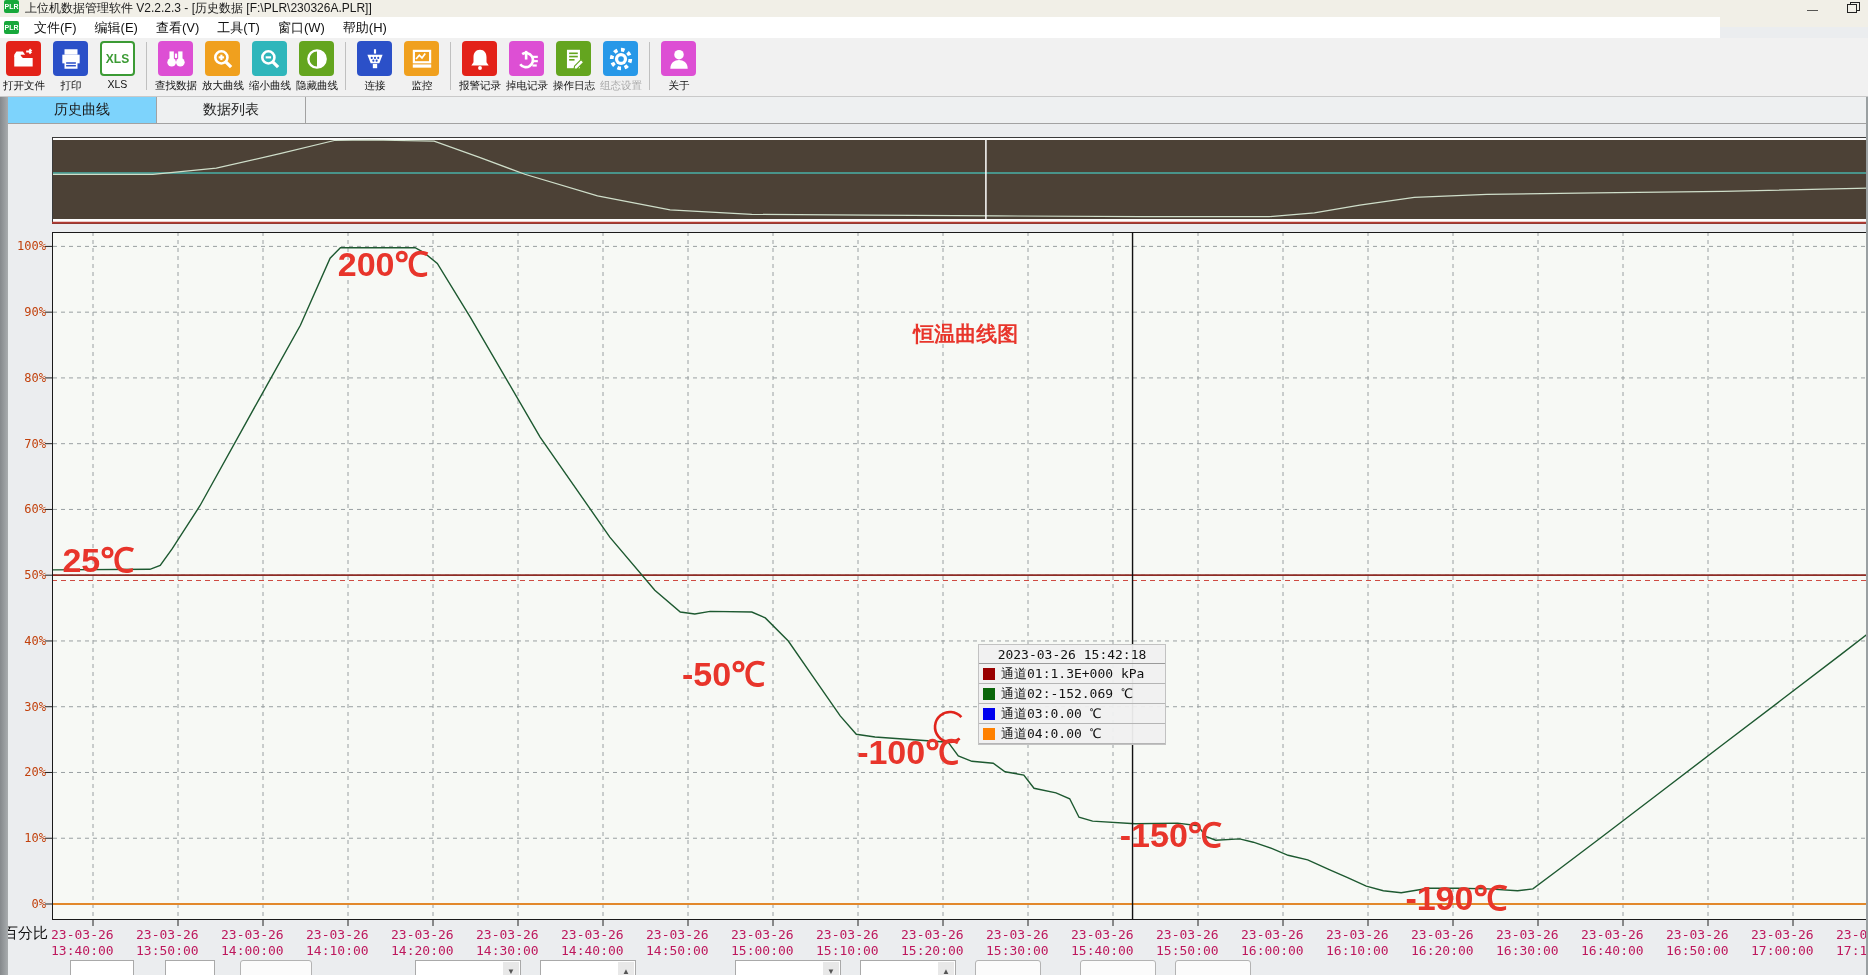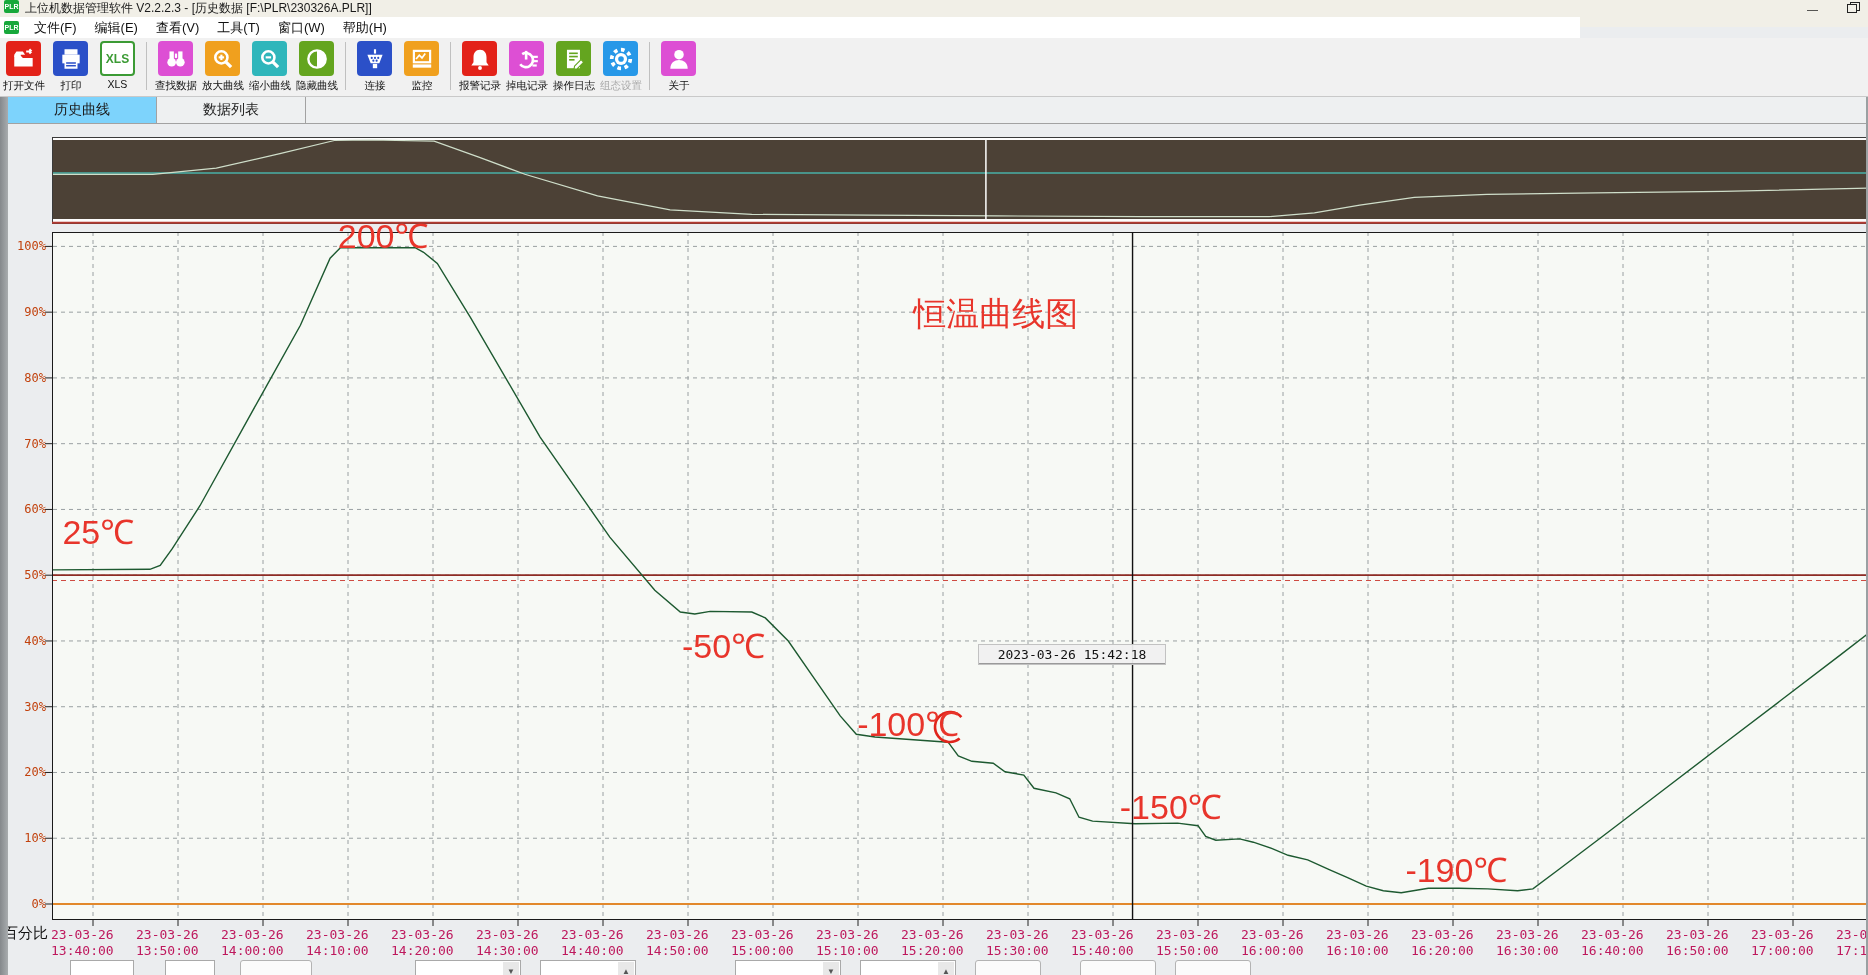--- a/index.html
+++ b/index.html
@@ -8,21 +8,21 @@
   
   .titlebar{position:absolute;left:0;top:0;width:1868px;height:27px;background:#f1efe7;
             display:flex;align-items:flex-start;font-size:12px;color:#1a1a1a;z-index:6;}
   .appicon{width:15px;height:13px;background:#17a83b;border-radius:2px;color:#fff;
            font-size:7px;font-weight:bold;display:flex;align-items:center;justify-content:center;
            margin:0 6px 0 4px;}
   .winbtns{position:absolute;right:10px;top:0;height:17px;display:flex;gap:26px;align-items:center;}
   .winbtn{width:13px;height:13px;display:flex;align-items:center;justify-content:center;color:#222;font-size:11px;}
   .restore-glyph{width:8px;height:7px;border:1px solid #222;position:relative;background:#f1efe7;}
   .restore-glyph:before{content:"";position:absolute;left:2px;top:-3px;width:8px;height:7px;border:1px solid #222;z-index:-1;}
-  .menubar{position:absolute;left:0;top:17px;width:1580px;height:21px;background:#ffffff;
+  .menubar{position:absolute;left:0;top:17px;width:1720px;height:21px;background:#ffffff;
            border-bottom:1px solid #e3e3e3;display:flex;align-items:center;font-size:13px;color:#111;z-index:6;}
   .menu-item{padding:0 9px;height:21px;display:flex;align-items:center;}
   .toolbar{position:absolute;left:0;top:38px;width:1868px;height:58px;background:#f1f1f1;
            border-bottom:1px solid #c9c9c9;display:flex;align-items:flex-start;z-index:6;}
   .tb-item{width:47px;height:56px;display:flex;flex-direction:column;align-items:center;padding-top:3px;}
   .tb-icon{width:35px;height:35px;border-radius:4px;display:flex;align-items:center;justify-content:center;}
   .tb-label{font-size:11px;color:#111;margin-top:2px;white-space:nowrap;transform:scale(.96);}
   .tb-item.disabled .tb-label{color:#a9a9a9;}
   .tb-sep{width:1px;height:48px;background:#c0c0c0;margin:4px 5px 0 5px;}
   
@@ -35,23 +35,23 @@
             background:linear-gradient(90deg,#85898c,#a8acae);z-index:5;}
   .mdi-right{position:absolute;left:1866px;top:96px;width:2px;height:879px;background:#9aa0a2;z-index:5;}
   
   #chart-svg{position:absolute;left:0;top:0;z-index:1;}
   .hitbox{position:absolute;z-index:2;}
   .ylab{position:absolute;width:44px;text-align:right;font-family:"DejaVu Sans Mono",monospace;
         font-size:12px;color:#c2410c;z-index:3;}
   .xlab{position:absolute;width:84px;text-align:left;font-family:"DejaVu Sans Mono",monospace;
         font-size:13px;line-height:1.25;color:#be185d;z-index:3;}
   .axis-title{position:absolute;left:3px;top:924px;font-size:15px;color:#111;z-index:3;}
-  .anno{position:absolute;color:#e8352b;font-size:34px;font-weight:400;letter-spacing:0;
-        white-space:nowrap;z-index:3;}
-  .anno.title{font-size:33px;}
+  .anno{position:absolute;color:#e8352b;font-size:34px;font-weight:700;letter-spacing:0;
+        white-space:nowrap;z-index:3;margin-top:28px;}
+  .anno.title{font-size:21px;}
   
   .tooltip{position:absolute;width:186px;background:rgba(240,240,240,.95);border:1px solid #c2c2c2;
            font-family:"DejaVu Sans Mono",monospace;font-size:13px;color:#111;z-index:4;margin-left:31px;}
   .tt-head{text-align:center;padding:2px 0 1px 0;border-bottom:1px solid #9a9a9a;}
   .tt-row{display:flex;align-items:center;height:19px;border-bottom:1px solid #b5b5b5;padding-left:4px;}
   .tt-row:last-child{border-bottom:1px solid #b5b5b5;}
   .tt-chip{width:12px;height:12px;margin-right:6px;flex:0 0 12px;}
   
   .bctl{position:absolute;top:960px;height:22px;box-sizing:border-box;z-index:5;}
   .bctl.input,.bctl.combo,.bctl.spin{background:#fff;border:1px solid #a9a9a9;}
@@ -326,20 +326,38 @@
     <line x1="1132.55" y1="232" x2="1132.55" y2="919" stroke="#111" stroke-width="1.4"></line>
     <circle cx="950" cy="727" r="15" fill="none" stroke="#e0241b" stroke-width="2.6" stroke-dasharray="70 24" transform="rotate(50 950 727)"></circle>
   </svg>
 <div class="hitbox" style="left:52px;top:232px;width:1816px;height:687px;"></div>
 <div class="hitbox" style="left:52px;top:137px;width:1816px;height:87px;"></div>
 
 <div class="axis-title">百分比</div>
 
 <div class="tooltip" style="left:947px;top:644px;">
   <div class="tt-head">2023-03-26 15:42:18</div>
+  <div id="tt-rows">
+      <div class="tt-row">
+        <span class="tt-chip" style="background: rgb(153, 0, 0);"></span>
+        <span>通道01:1.3E+000 kPa</span>
+      </div>
+      <div class="tt-row">
+        <span class="tt-chip" style="background: rgb(10, 101, 10);"></span>
+        <span>通道02:-152.069 ℃</span>
+      </div>
+      <div class="tt-row">
+        <span class="tt-chip" style="background: rgb(0, 0, 238);"></span>
+        <span>通道03:0.00 ℃</span>
+      </div>
+      <div class="tt-row">
+        <span class="tt-chip" style="background: rgb(255, 128, 0);"></span>
+        <span>通道04:0.00 ℃</span>
+      </div>
+    </div>
 </div>
 
 <div class="ylab" style="left: 2px; top: 239.4px;">100%</div>
 <div class="ylab" style="left: 2px; top: 305.16px;">90%</div>
 <div class="ylab" style="left: 2px; top: 370.92px;">80%</div>
 <div class="ylab" style="left: 2px; top: 436.68px;">70%</div>
 <div class="ylab" style="left: 2px; top: 502.44px;">60%</div>
 <div class="ylab" style="left: 2px; top: 568.2px;">50%</div>
 <div class="ylab" style="left: 2px; top: 633.96px;">40%</div>
 <div class="ylab" style="left: 2px; top: 699.72px;">30%</div>

